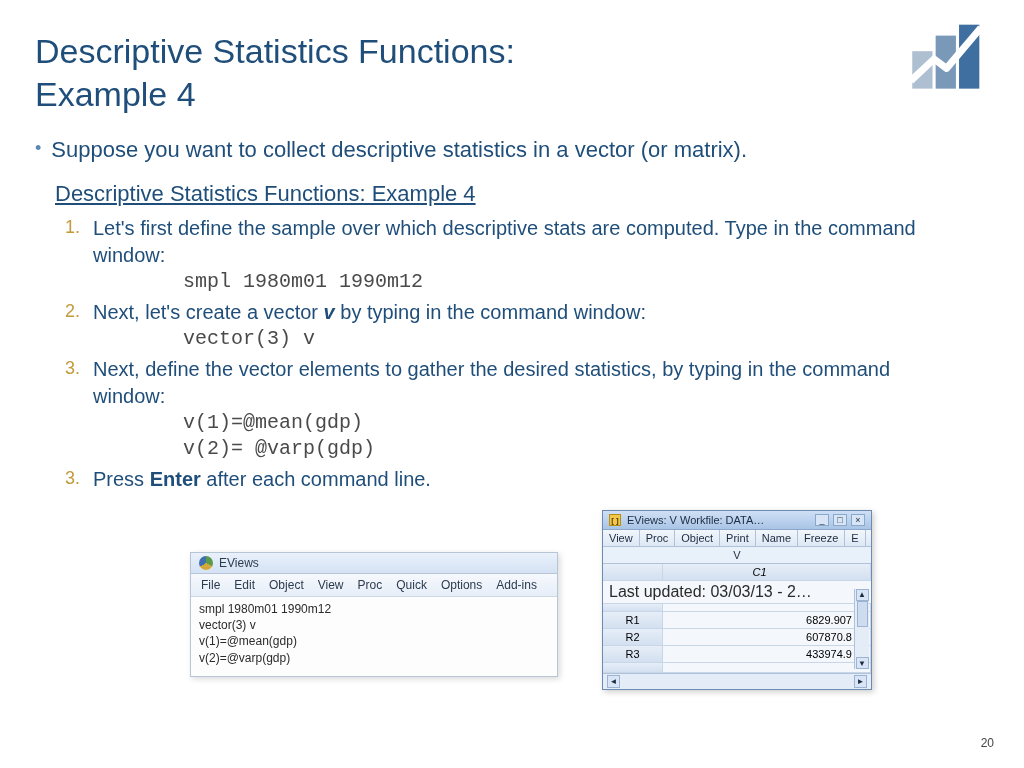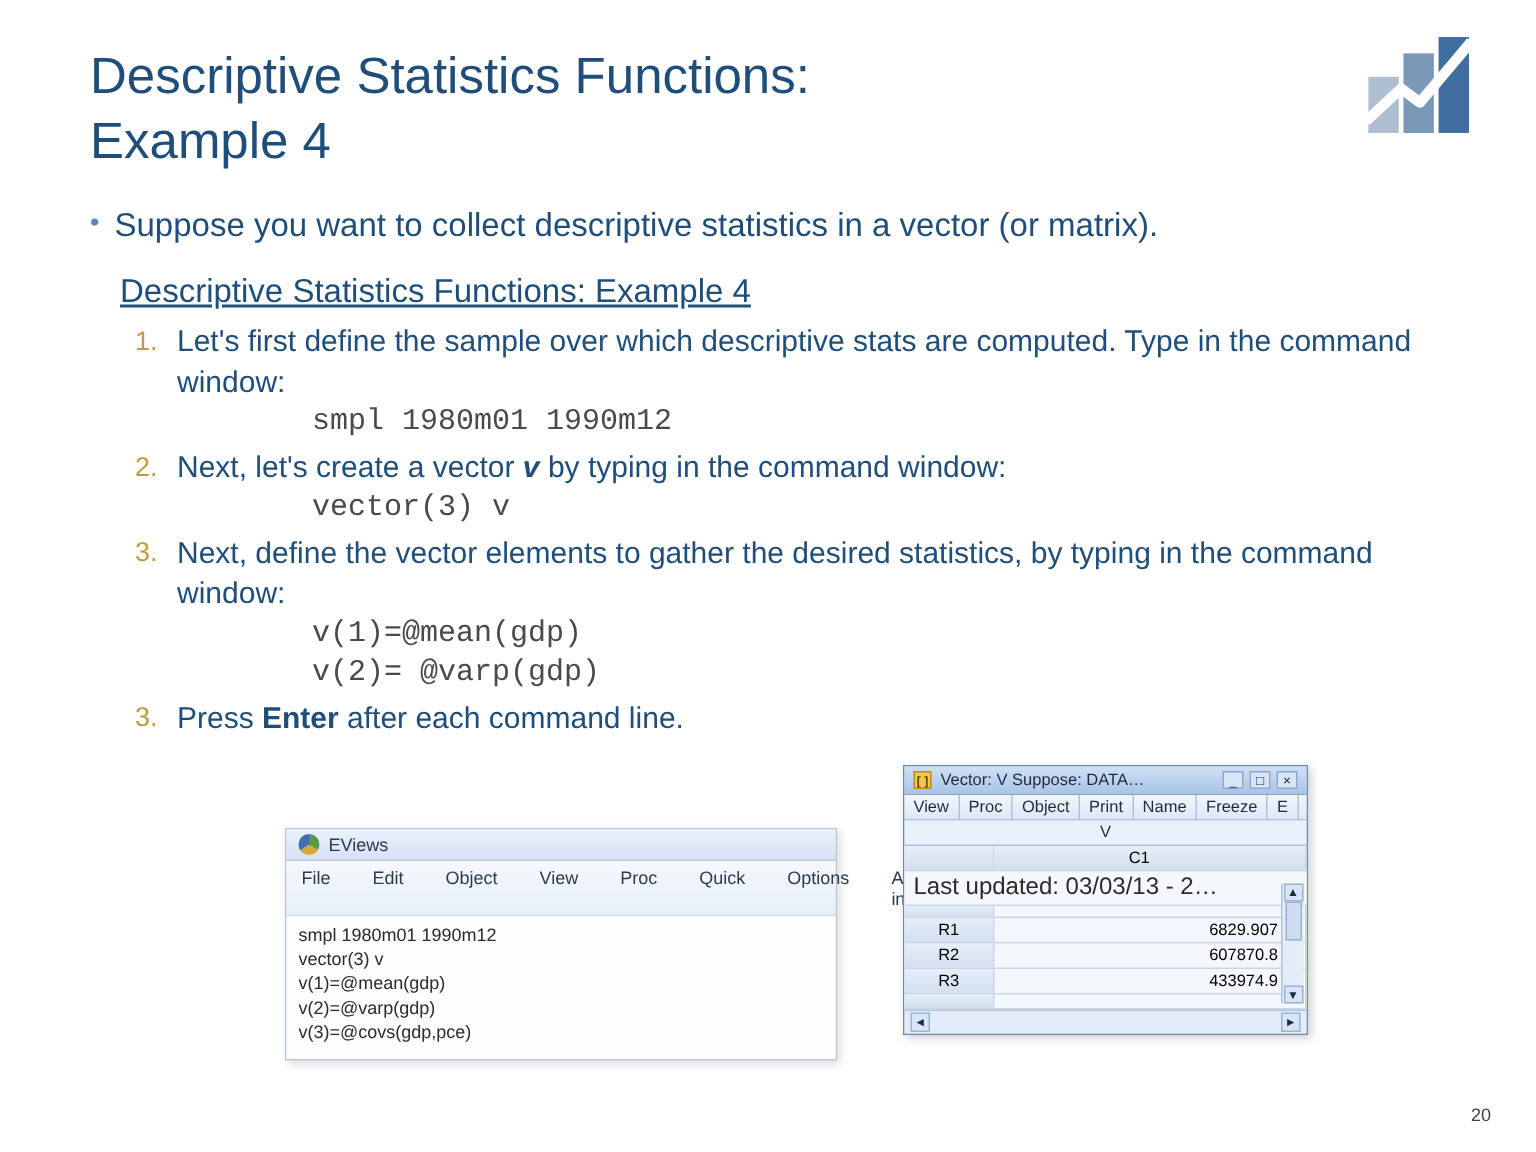--- a/index.html
+++ b/index.html
@@ -5,21 +5,21 @@
   * { box-sizing: border-box; margin: 0; padding: 0; }
   body {
     width: 1024px;
     height: 768px;
     background: #fff;
     font-family: Arial, Helvetica, sans-serif;
     position: relative;
     overflow: hidden;
   }
   .slide {
-    padding: 30px 60px 20px 60px;
+    padding: 30px 60px 20px 35px;
   }
   .title {
     color: #1f4e7a;
     font-size: 34px;
     font-weight: 400;
     line-height: 1.25;
   }
   .logo {
     position: absolute;
     top: 20px;
@@ -100,21 +100,21 @@
   .eviews-title { font-size: 12px; }
   .eviews-icon {
     width: 14px; height: 14px; border-radius: 50%;
     background: conic-gradient(#5a9b4a 0 33%, #d4a93a 33% 66%, #3f6fb0 66% 100%);
   }
   .eviews-menu {
     background: linear-gradient(#f6f9fd,#e6eef8);
     border-bottom: 1px solid #cdd8e6;
     padding: 4px 10px;
     display: flex;
-    gap: 28px;
+    gap: 14px;
     color: #2b3b4e;
     font-size: 12px;
   }
   .eviews-body {
     background: #fdfdfd;
     padding: 4px 8px 10px 8px;
     font-family: Arial, sans-serif;
     color: #2b2b2b;
     font-size: 12px;
     line-height: 1.35;
@@ -270,48 +270,47 @@
     <span>Proc</span>
     <span>Quick</span>
     <span>Options</span>
     <span>Add-ins</span>
   </div>
   <div class="eviews-body">
     <div>smpl 1980m01 1990m12</div>
     <div>vector(3) v</div>
     <div>v(1)=@mean(gdp)</div>
     <div>v(2)=@varp(gdp)</div>
-    <div>v(3)=@covs(gdp,pce)</div>
   </div>
 </div>
 
 <div class="vector-window">
   <div class="vec-titlebar">
     <span class="vec-title-icon">[ ]</span>
-    <span>Vector: V   Suppose: DATA…</span>
+    <span>EViews: V   Workfile: DATA…</span>
     <span class="vec-ctrls">
       <span class="vec-ctrl">_</span>
       <span class="vec-ctrl">□</span>
       <span class="vec-ctrl">×</span>
     </span>
   </div>
   <div class="vec-toolbar">
     <span class="vec-tool">View</span>
     <span class="vec-tool">Proc</span>
     <span class="vec-tool">Object</span>
     <span class="vec-tool">Print</span>
     <span class="vec-tool">Name</span>
     <span class="vec-tool">Freeze</span>
     <span class="vec-tool">E</span>
   </div>
   <div class="vec-name">V</div>
   <div class="vec-grid">
     <div class="vec-row">
       <div class="vec-h vec-rowlabel"></div>
-      <div class="vec-h vec-col1" style="text-align:center;">C1</div>
+      <div class="vec-h vec-col1" style="text-align:center;font-style:italic;">C1</div>
     </div>
     <div class="lastupd">Last updated: 03/03/13 - 2…</div>
     <div class="vec-row" style="border-bottom:1px solid #c9d6e7;height:8px;">
       <div class="vec-h vec-rowlabel"></div>
         <div class="vec-col1"></div>
     </div>
     <div class="vec-row">
       <div class="vec-h vec-rowlabel">R1</div>
       <div class="vec-col1">6829.907</div>
     </div>

